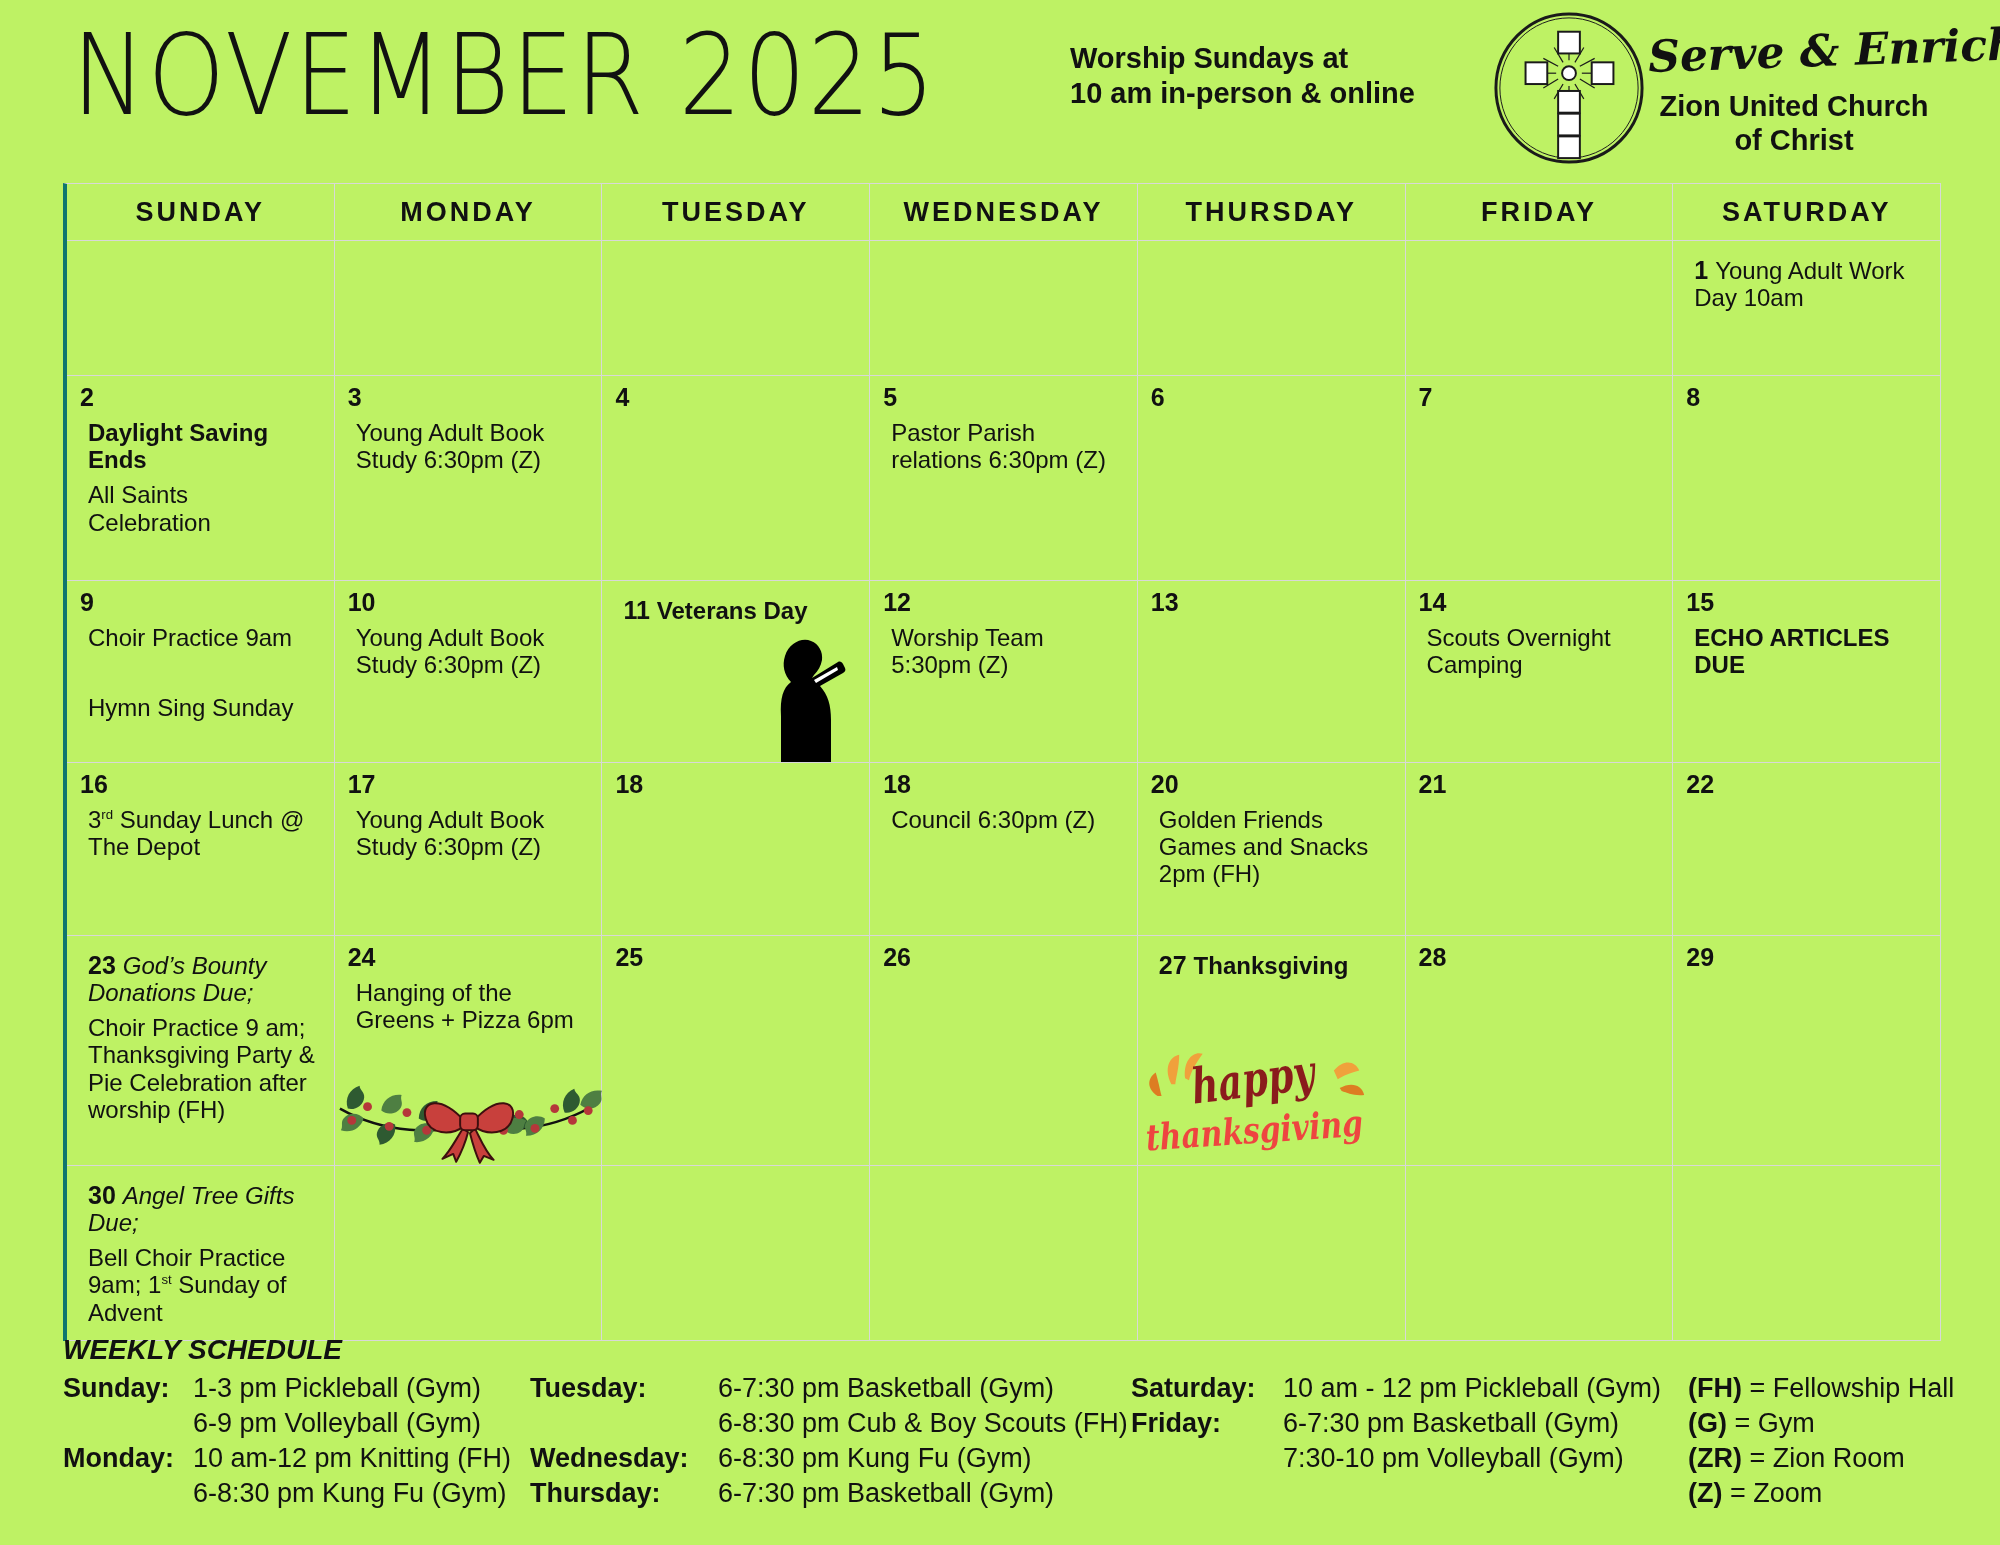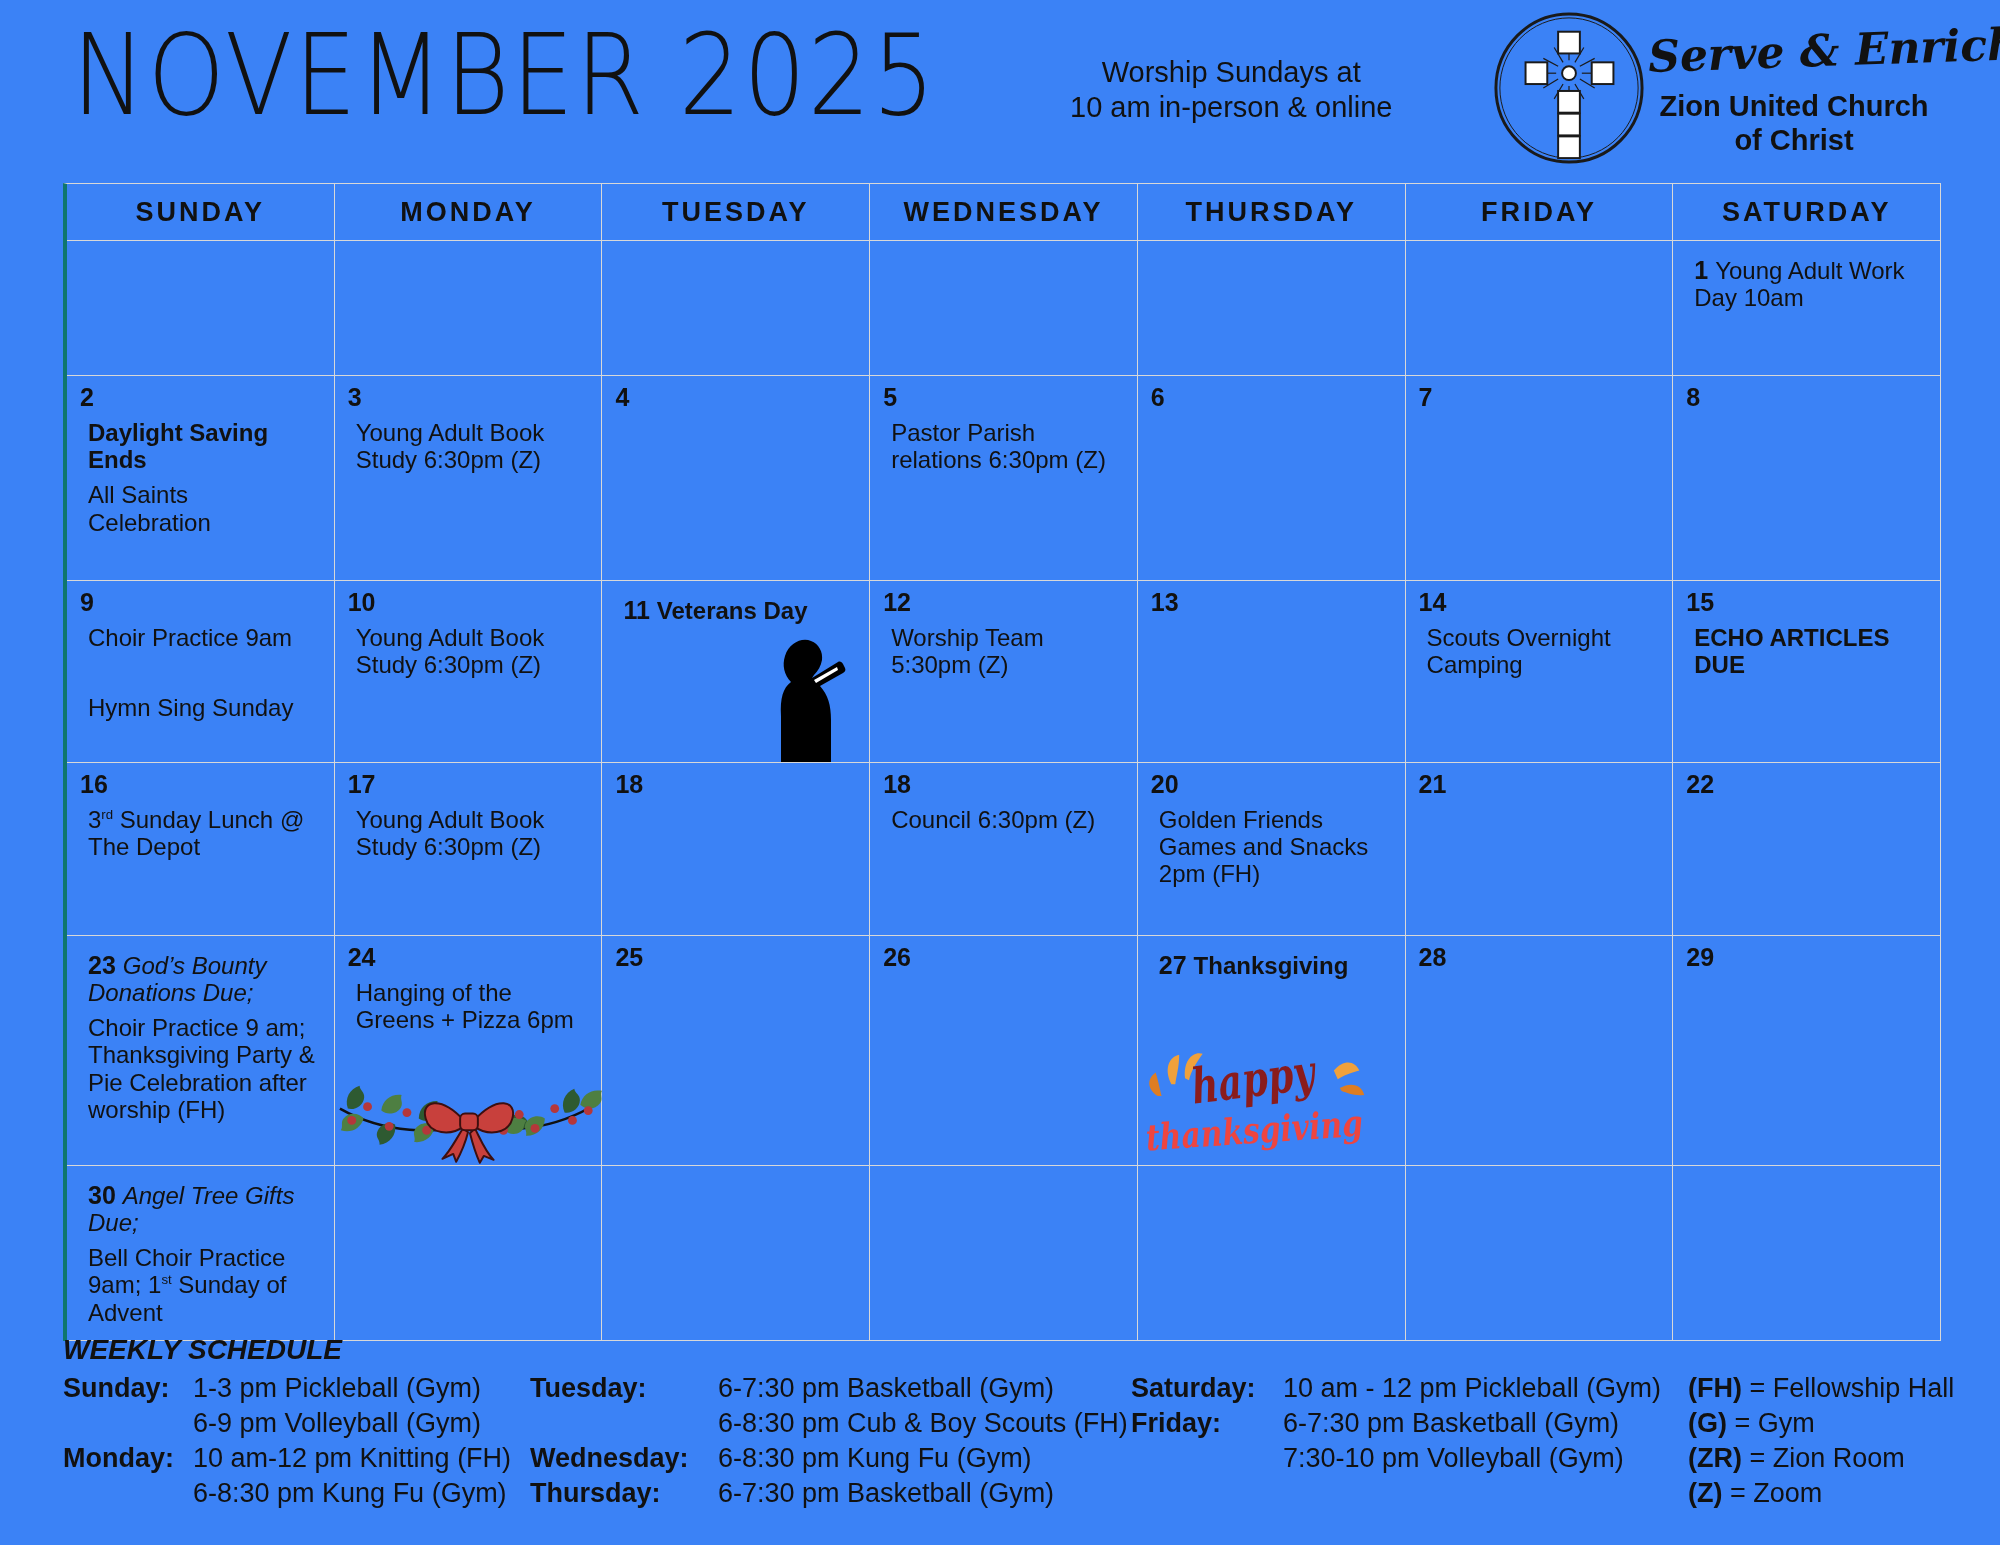--- a/index.html
+++ b/index.html
@@ -1,24 +1,24 @@
 <!DOCTYPE html>
 <html><head>
 <meta charset="utf-8">
 <style>
   html,body{margin:0;padding:0;background:#fff;}
-  .page{position:relative;width:2000px;height:1545px;background:#3b82f6;overflow:hidden;
+  .page{position:relative;width:2000px;height:1545px;background:#bef264;overflow:hidden;
         font-family:"Liberation Sans",sans-serif;color:#111;}
 
   
   .page-title{position:absolute;left:72px;top:10px;
     font-family:"DejaVu Sans","Liberation Sans",sans-serif;font-weight:200;
     font-size:112px;letter-spacing:2px;white-space:nowrap;
     transform:scaleX(.88);transform-origin:left top;}
-  .worship{position:absolute;left:1070px;top:55px;font-size:29px;font-weight:normal;line-height:1.2;text-align:center;}
+  .worship{position:absolute;left:1070px;top:41px;font-size:29px;font-weight:bold;line-height:1.2;}
   .logo{position:absolute;left:1490px;top:10px;}
   .org-script{position:absolute;left:1648px;top:26px;width:292px;text-align:center;
     font-family:"DejaVu Serif","Liberation Serif",serif;font-style:italic;font-weight:bold;
     font-size:44px;transform:rotate(-2deg);white-space:nowrap;}
   .org-name{position:absolute;left:1648px;top:90px;width:292px;text-align:center;
     font-weight:bold;font-size:29px;line-height:1.16;}
 
   
   .cal{position:absolute;left:63px;top:183px;width:1874px;display:grid;
     grid-template-columns:repeat(7,1fr);

